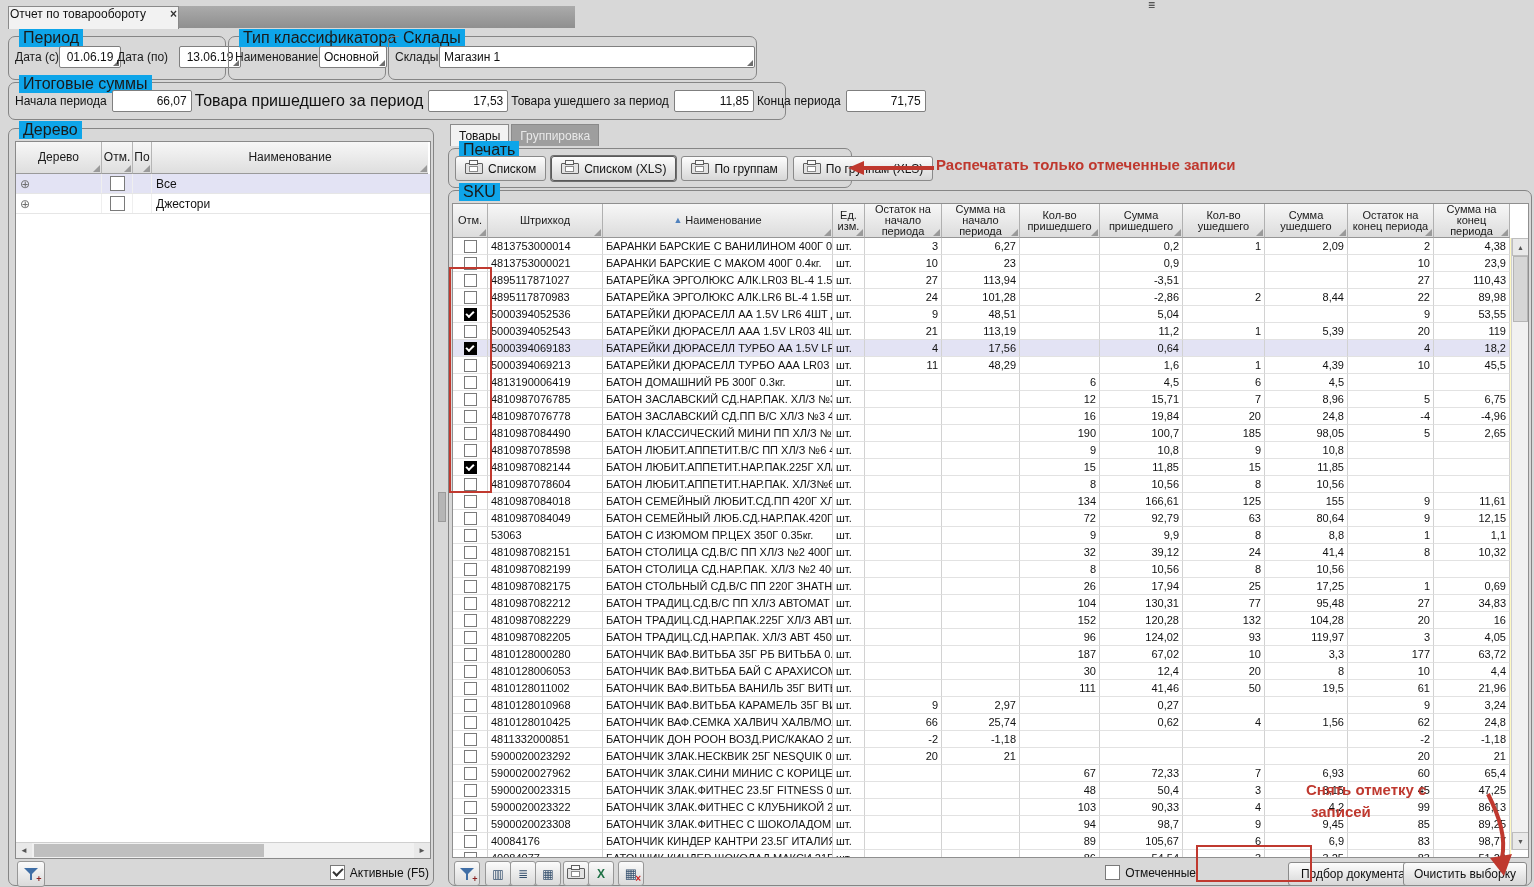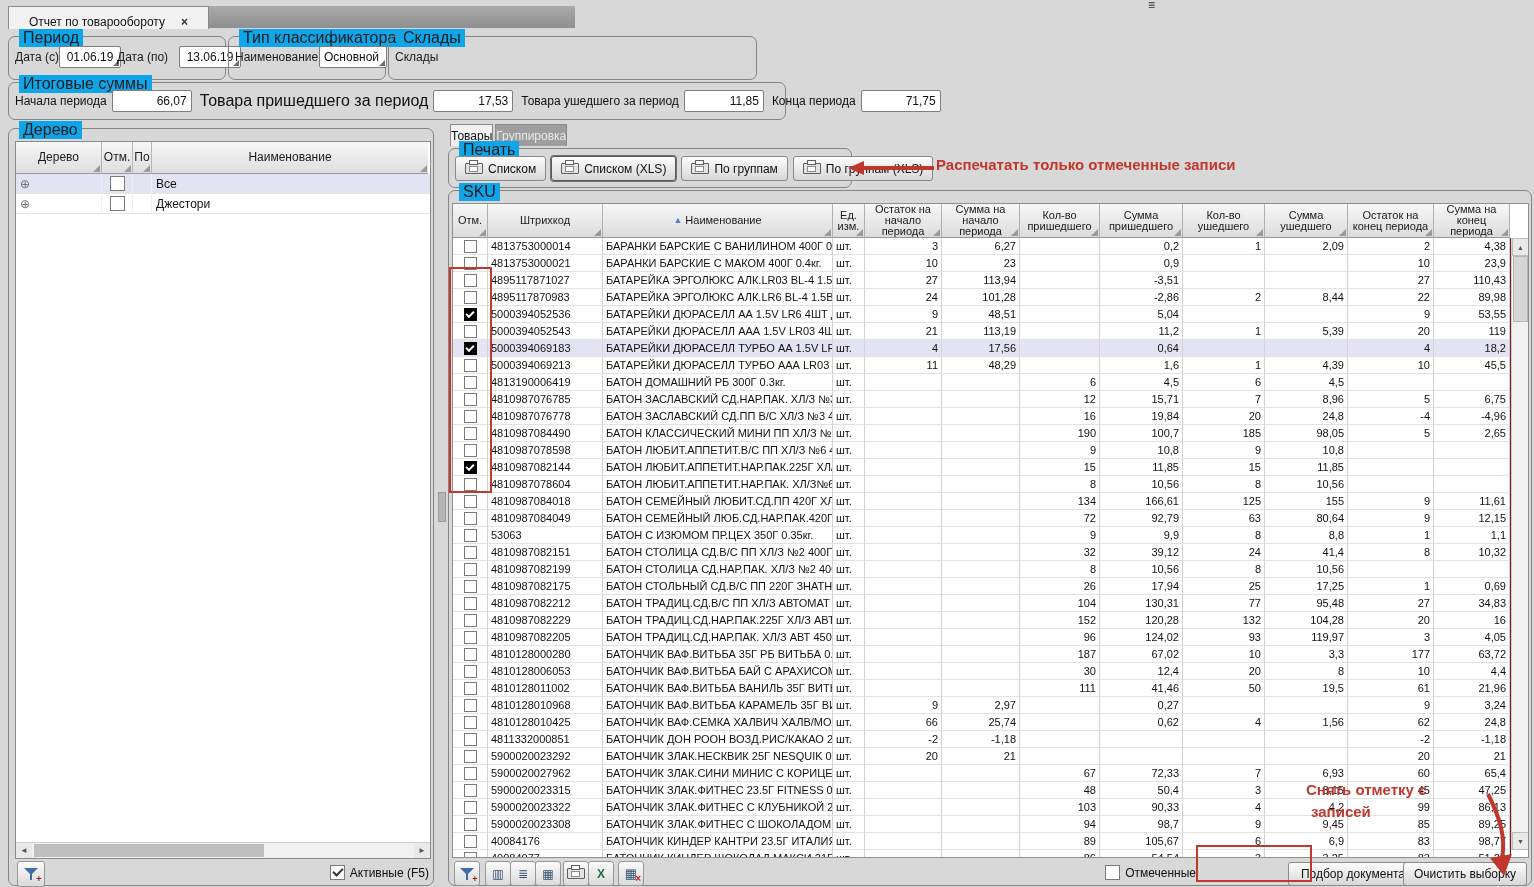--- a/index.html
+++ b/index.html
@@ -29,21 +29,21 @@
   .pic:after{content:"";position:absolute;left:3px;top:2px;width:7px;height:4px;background:#fff;border:1px solid #8a8a8a;}
   .funnel{position:relative;width:15px;height:14px;flex:none;}
   .funnel:before{content:"";position:absolute;left:0;top:1px;border-left:7px solid transparent;
        border-right:7px solid transparent;border-top:7px solid #3f6ea6;}
   .funnel:after{content:"";position:absolute;left:6px;top:7px;width:2px;height:6px;background:#3f6ea6;}
   .funnel .plus{position:absolute;right:-3px;bottom:-3px;font-size:9px;font-weight:bold;color:#8b2020;}
   
   .tabstrip{position:absolute;left:8px;top:6px;width:567px;height:22px;
        background:linear-gradient(#ababab,#8f8f8f);display:flex;}
   .wintab{height:22px;background:#f2f2f2;border:1px solid #8a8a8a;border-bottom:none;
-       display:flex;align-items:flex-end;gap:16px;padding:0 20px;font-size:12px;}
+       display:flex;align-items:flex-start;gap:24px;padding:0 1px;font-size:12px;}
   .wintab .x{color:#333;font-size:12px;font-weight:bold;}
   .menu-glyph{position:absolute;left:1148px;top:-2px;font-size:12px;color:#2a2a2a;}
   
   .treewrap{position:absolute;left:6px;top:12px;width:414px;height:716px;background:#fff;
        border:1px solid #8a8a8a;overflow:hidden;}
   .tree-head{display:grid;grid-template-columns:86px 31px 19px 276px;height:32px;}
   .tree-head .th{border-right:1px solid #b5b5b5;border-bottom:1px solid #9a9a9a;
        background:linear-gradient(#f7f7f7,#dedede);display:flex;align-items:center;justify-content:center;
        font-size:12px;color:#1a1a1a;}
   .tree-row{display:grid;grid-template-columns:86px 31px 19px 276px;height:19px;border-bottom:1px solid #e6e6e6;}
@@ -51,34 +51,34 @@
   .tree-row .tc{display:flex;align-items:center;padding:0 4px;font-size:12px;overflow:hidden;border-right:1px solid #efefef;}
   .tree-row .tc.center{justify-content:center;}
   .expand{color:#6f6f6f;font-size:12px;line-height:12px;}
   .hscroll{position:absolute;left:0;bottom:0;width:100%;height:15px;background:#f1f1f1;border-top:1px solid #cfcfcf;}
   .hscroll .arr{position:absolute;top:0;width:16px;height:15px;display:flex;align-items:center;justify-content:center;
        font-size:8px;color:#555;background:#e9e9e9;}
   .hscroll .thumb{position:absolute;left:18px;top:1px;width:230px;height:13px;background:#bfbfbf;}
   .panel-bottom-left{position:absolute;left:6px;top:732px;width:418px;height:24px;}
   
   .rtabs{position:absolute;left:450px;top:124px;display:flex;height:22px;}
-  .rtab{padding:0 0;display:flex;align-items:center;font-size:12px;background:#9e9e9e;color:#e9e9e9;
+  .rtab{padding:0 8px;display:flex;align-items:center;font-size:12px;background:#9e9e9e;color:#e9e9e9;
        border:1px solid #8a8a8a;border-bottom:none;margin-right:2px;}
   .rtab.active{background:#f2f2f2;color:#111;}
   
   .tablewrap{position:absolute;left:3px;top:12px;width:1075px;height:653px;background:#fff;
        border:1px solid #8f8f8f;overflow:hidden;--cols:35px 115px 230px 32px 77px 78px 80px 83px 82px 83px 86px 76px;}
   .thead{display:grid;grid-template-columns:var(--cols);height:34px;}
   .th{position:relative;background:linear-gradient(#f7f7f7,#dcdcdc);border-right:1px solid #b0b0b0;
       border-bottom:1px solid #969696;display:flex;align-items:center;justify-content:center;text-align:center;
       font-size:11px;line-height:11px;color:#1a1a1a;padding:0 2px;overflow:hidden;}
   .th:after{content:"";position:absolute;right:1px;bottom:1px;
       border-left:7px solid transparent;border-bottom:7px solid #9a9a9a;}
   .sort-asc{color:#4f81bd;font-size:9px;margin-right:3px;}
-  .viewport{position:absolute;left:0;top:34px;width:1058px;height:619px;overflow:hidden;background:#7f1d1d;}
+  .viewport{position:absolute;left:0;top:34px;width:1058px;height:619px;overflow:hidden;background:#fef9c3;}
   .tr{display:grid;grid-template-columns:var(--cols);height:17px;}
   .tr.hl .td{background:#e3e3f4;}
   .td{border-right:1px solid #d2d2d2;border-bottom:1px solid #e2e2e2;font-size:11px;line-height:16px;
       padding:0 3px;overflow:hidden;white-space:nowrap;background:#fff;}
   .td.num{text-align:right;}
   .td.c0{display:flex;align-items:center;justify-content:center;padding:0;}
   .td .cb{width:11px;height:11px;}
   .td .cb.on:after{left:1px;top:2px;width:6px;height:3px;}
   .vsb{position:absolute;right:0;top:34px;width:16px;height:612px;background:#f1f1f1;border-left:1px solid #cfcfcf;}
   .vsb .sbtn{position:absolute;left:0;width:15px;height:16px;background:#e9e9e9;border:1px solid #bdbdbd;
@@ -123,25 +123,26 @@
 
   <div class="grp" style="left:228px;top:36px;width:156px;height:42px;">
     <span class="legend">Тип классификатора SKU</span>
     <span class="lbl" style="left:6px;top:13px;">Наименование</span>
     <div class="inp corner" style="left:90px;top:9px;width:58px;">Основной</div>
   </div>
 
   <div class="grp" style="left:388px;top:36px;width:367px;height:42px;">
     <span class="legend">Склады</span>
     <span class="lbl" style="left:6px;top:13px;">Склады</span>
+    <div class="inp corner" style="left:50px;top:9px;width:306px;">Магазин 1</div>
   </div>
 
   <div class="grp" style="left:8px;top:82px;width:776px;height:36px;">
     <span class="legend">Итоговые суммы</span>
-    <div style="position:absolute;left:6px;top:7px;display:flex;align-items:center;gap:5px;">
+    <div style="position:absolute;left:6px;top:7px;display:flex;align-items:center;">
         <div style="display:flex;align-items:center;gap:5px;margin-right:3px;">
         <span style="font-size:12px;white-space:nowrap;">Начала периода</span>
         <div class="inp num" style="position:static;width:70px;flex:none;">66,07</div>
       </div>
         <div style="display:flex;align-items:center;gap:5px;margin-right:3px;">
         <span style="font-size:16px;white-space:nowrap;">Товара пришедшего за период</span>
         <div class="inp num" style="position:static;width:70px;flex:none;">17,53</div>
       </div>
         <div style="display:flex;align-items:center;gap:5px;margin-right:3px;">
         <span style="font-size:12px;white-space:nowrap;">Товара ушедшего за период</span>

